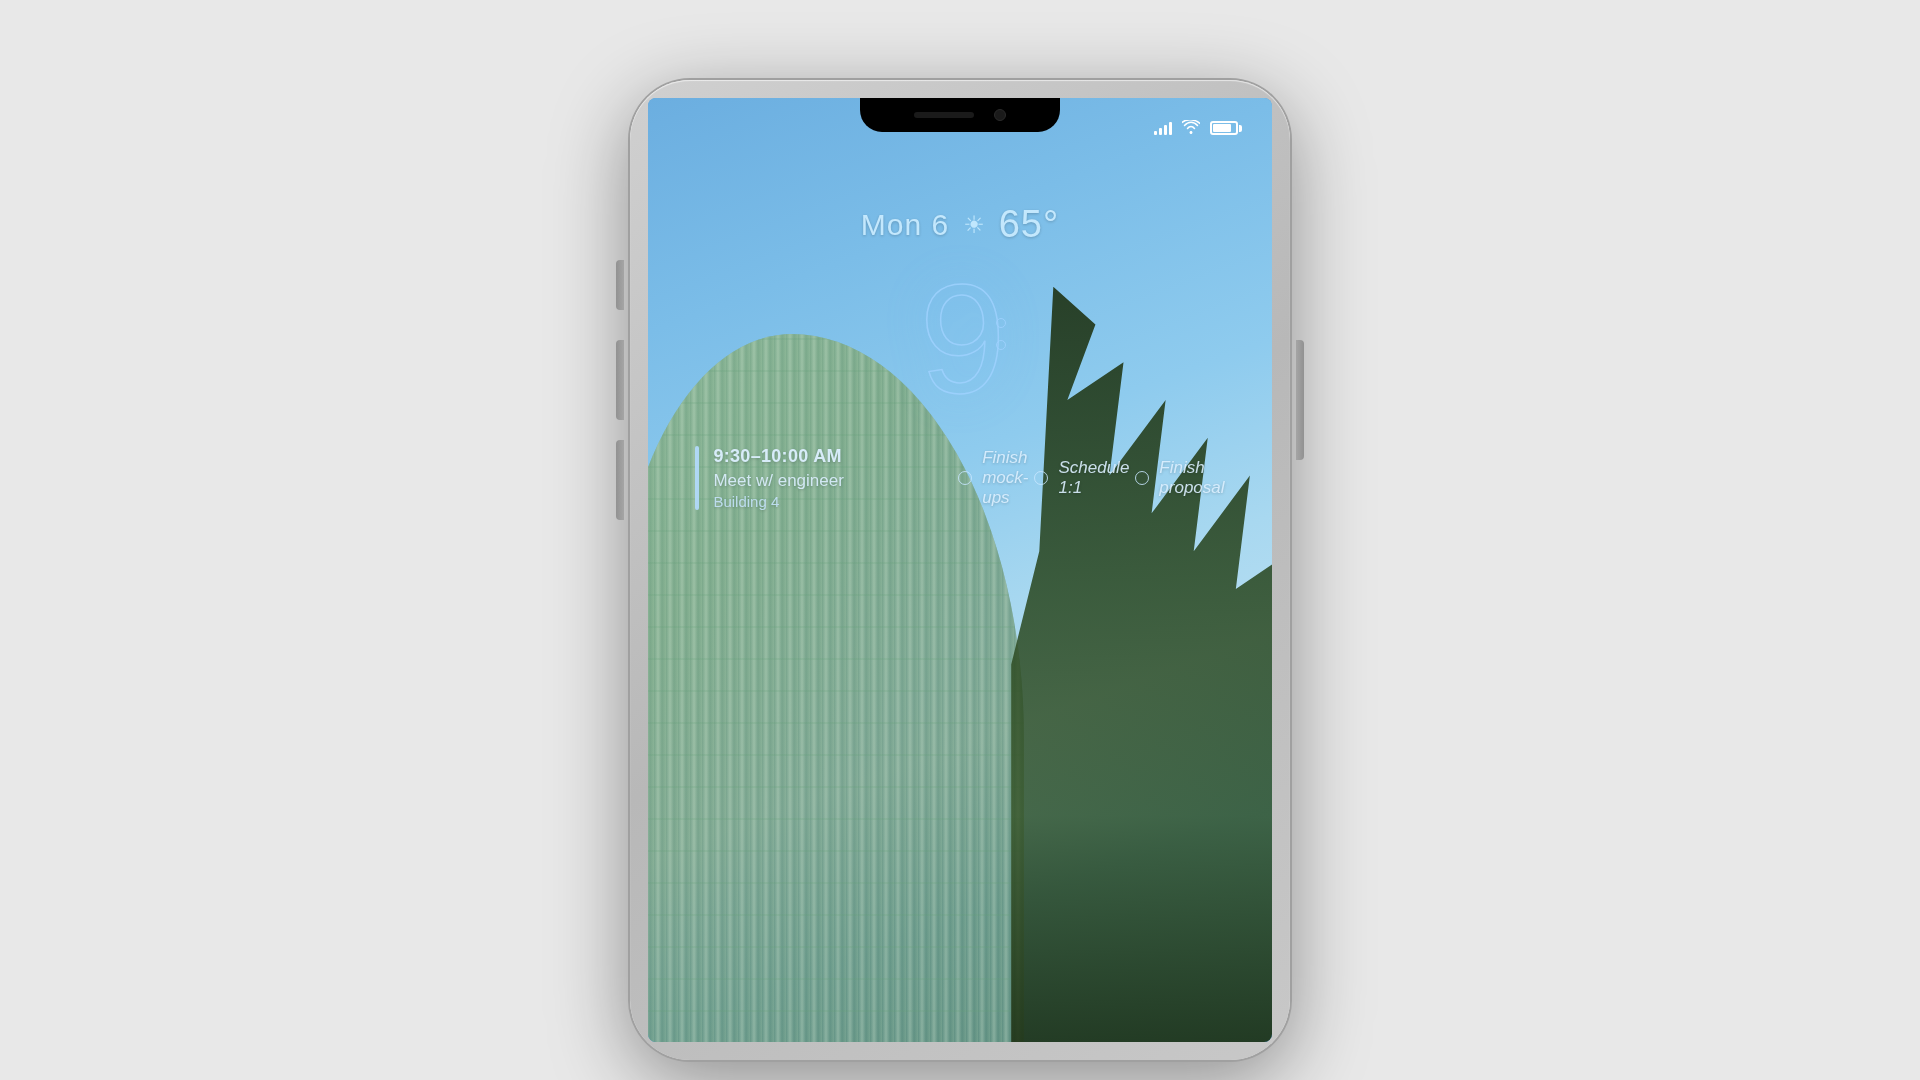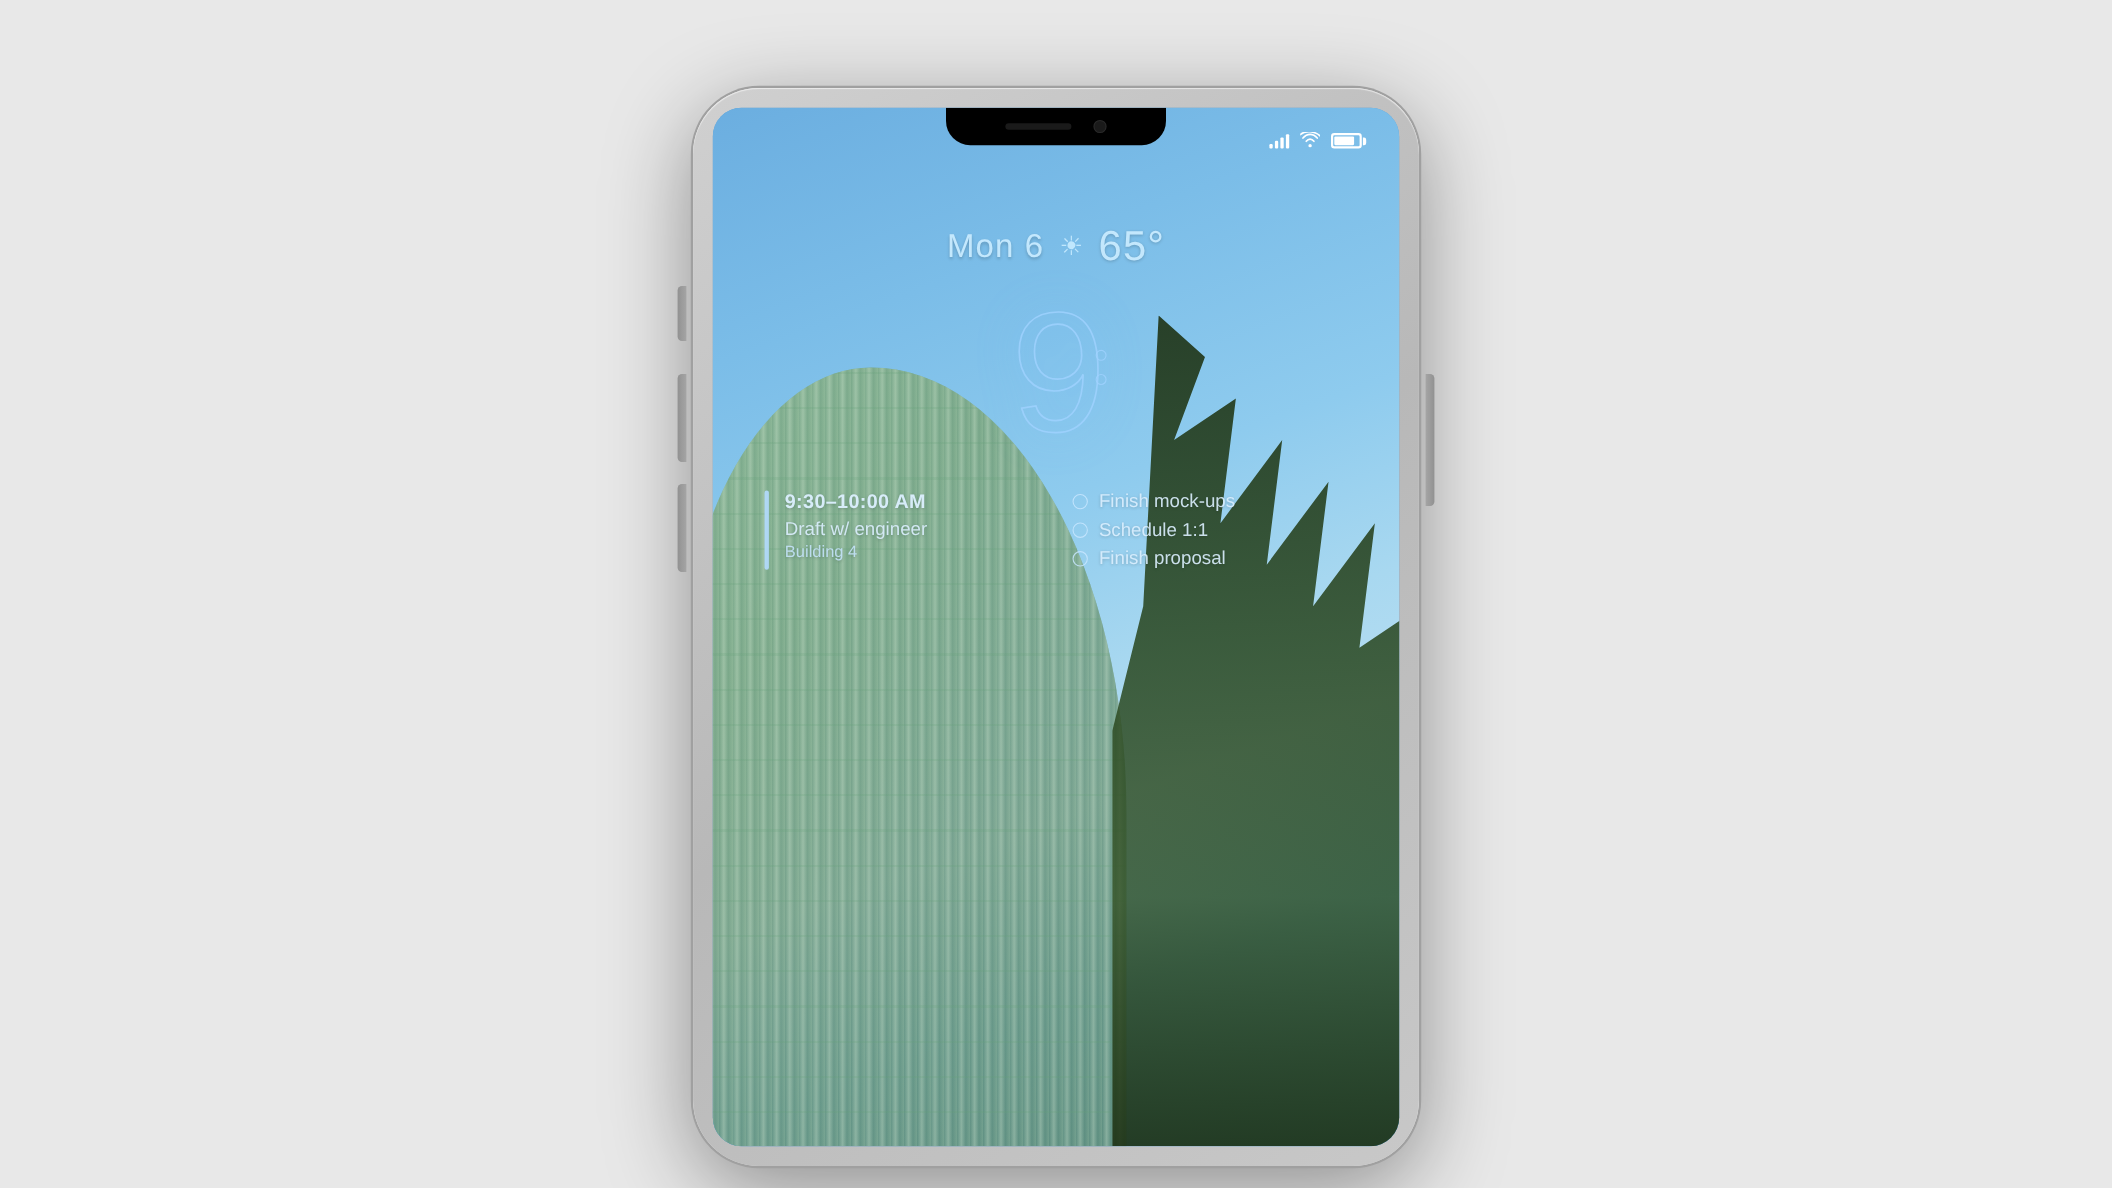--- a/index.html
+++ b/index.html
@@ -75,21 +75,21 @@
       border-radius: 0 4px 4px 0;
     }
 
     
     .phone-screen {
       position: absolute;
       top: 18px;
       left: 18px;
       right: 18px;
       bottom: 18px;
-      border-radius: 26px;
+      border-radius: 8px;
       overflow: hidden;
       background: #5b9fd4;
     }
 
     
     .screen-bg {
       position: absolute;
       inset: 0;
       background: linear-gradient(
         160deg,
@@ -395,22 +395,23 @@
       font-size: 15px;
       font-weight: 400;
       margin-top: 2px;
       text-shadow: 0 1px 3px rgba(0,0,0,0.2);
     }
 
     
     .reminders-widget {
       flex: 1;
       display: flex;
-      flex-direction: column;
+      flex-direction: row;
       gap: 6px;
+      font-style: italic;
     }
 
     .reminder-item {
       display: flex;
       align-items: center;
       gap: 10px;
     }
 
     .reminder-circle {
       width: 14px;
@@ -492,21 +493,21 @@
             <div class="time-colon-dot"></div>
           </div>
         </div>
 
         <div class="widgets-row">
 
           <div class="calendar-widget">
             <div class="calendar-accent-bar"></div>
             <div class="calendar-content">
               <span class="calendar-time">9:30–10:00 AM</span>
-              <span class="calendar-title">Draft w/ engineer</span>
+              <span class="calendar-title">Meet w/ engineer</span>
               <span class="calendar-location">Building 4</span>
             </div>
           </div>
 
           <div class="reminders-widget">
             <div class="reminder-item">
               <div class="reminder-circle"></div>
               <span class="reminder-text">Finish mock-ups</span>
             </div>
             <div class="reminder-item">

